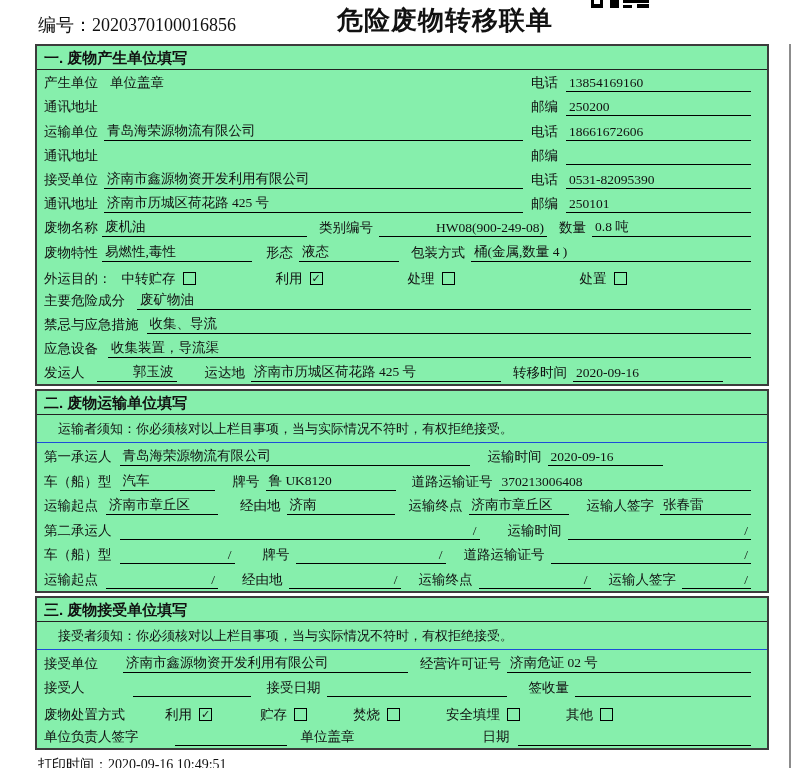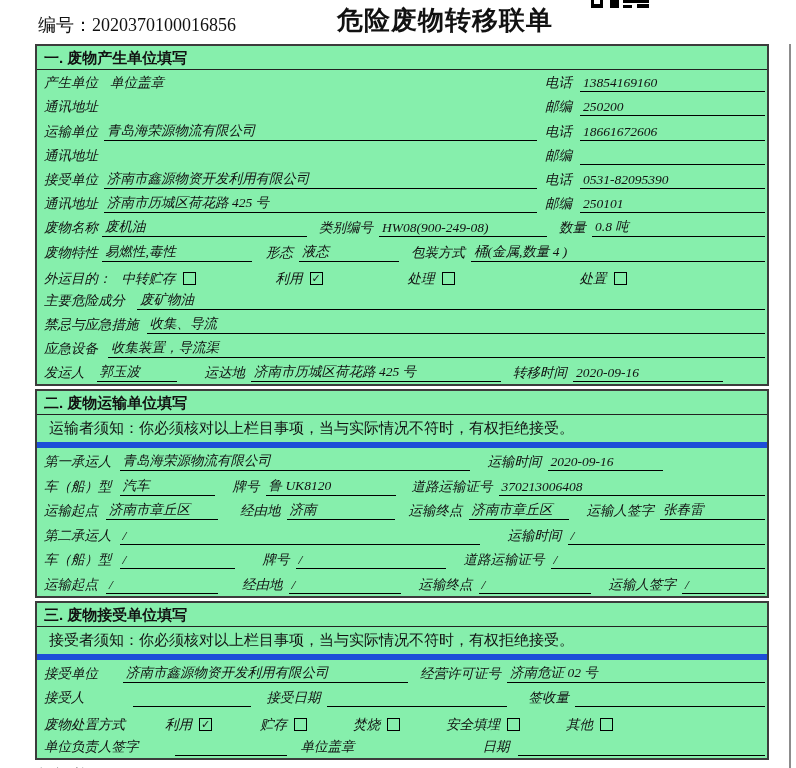--- a/index.html
+++ b/index.html
@@ -10,39 +10,39 @@
         font-size:26px;font-weight:bold;letter-spacing:1px;
         font-family:"Liberation Sans","DejaVu Sans",sans-serif;}
   .qr-frag{position:absolute;left:591px;top:0;width:62px;height:9px;}
   .edge-line{position:absolute;left:789px;top:44px;width:2px;height:724px;background:#8c8c8c;}
   .content{position:absolute;left:35px;top:44px;width:734px;}
   .box{width:734px;border:2px solid #3c3c3c;box-sizing:border-box;background:#86efac;}
   .box + .box{margin-top:3px;}
   .sec-title{height:23px;line-height:23px;padding:0 7px;font-size:15px;font-weight:bold;
         border-bottom:1px solid #222;font-family:"Liberation Sans","DejaVu Sans",sans-serif;
         white-space:nowrap;}
-  .notice{height:27px;line-height:27px;padding:0 12px;font-size:15px;
-        border-bottom:6px solid #1d4ed8;white-space:nowrap;}
-  .row{display:flex;align-items:flex-end;padding:0 2px 2px 7px;height:24.2px;
-        font-size:13.5px;box-sizing:border-box;white-space:nowrap;font-style:italic;}
+  .notice{height:27px;line-height:27px;padding:0 21px;font-size:13px;
+        border-bottom:1px solid #1d4ed8;white-space:nowrap;}
+  .row{display:flex;align-items:flex-end;padding:0 16px 2px 7px;height:24.2px;
+        font-size:13.5px;box-sizing:border-box;white-space:nowrap;}
   .b2 .row,.b3 .row{height:24.6px;}
   .row.cbrow{padding-bottom:0;}
   .lbl{flex:0 0 auto;white-space:nowrap;}
   .val{border-bottom:1px solid #000;padding:0 3px;white-space:nowrap;overflow:hidden;
         box-sizing:border-box;flex:0 0 auto;}
   .fill{flex:1 1 auto;}
   .mr8{margin-right:8px;}
   .rcol{flex:0 0 220px;margin-left:auto;display:flex;align-items:flex-end;}
   .rcol .lbl{margin-right:8px;}
   .rcol .val{flex:1 1 auto;}
   .opt{display:flex;align-items:center;flex:0 0 auto;}
   .cb{flex:0 0 auto;width:11px;height:11px;border:1.5px solid #000;margin-left:7px;
         font-size:11px;line-height:11px;text-align:center;
         font-family:"DejaVu Sans",sans-serif;overflow:hidden;}
-  .ctr{text-align:left;}
+  .ctr{text-align:right;}
   .footer{margin:6px 0 0 3px;font-size:14px;white-space:nowrap;}
 </style>
 </head>
 <body>
 
 <div class="page">
 
   <div class="serial"><span>编号：</span><span>2020370100016856</span></div>
 
   <div class="doc-title">危险废物转移联单</div>

